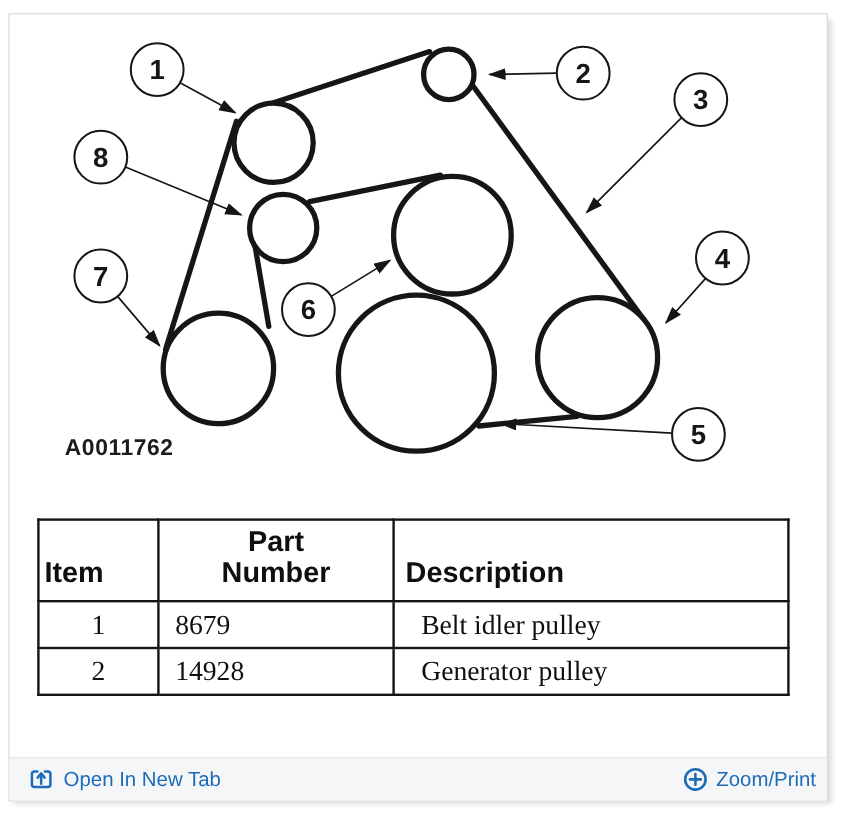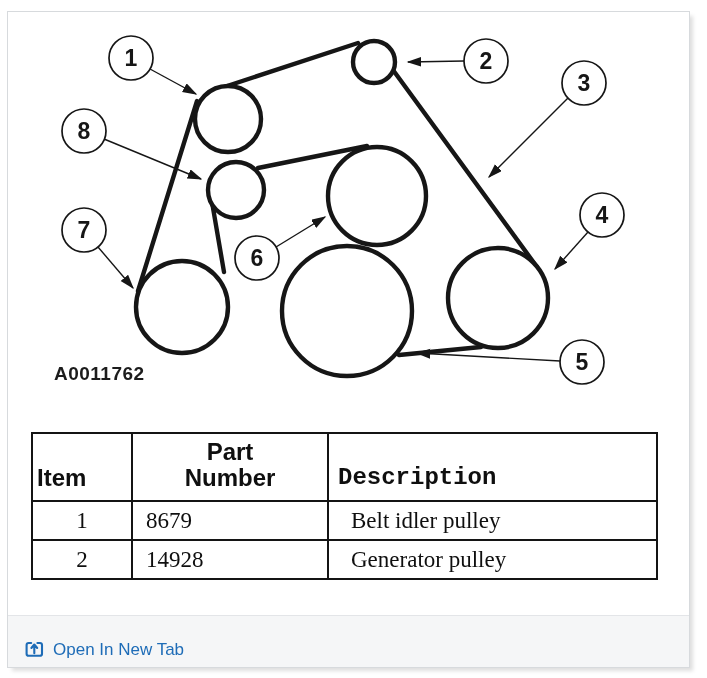--- a/index.html
+++ b/index.html
@@ -25,31 +25,31 @@
   }
   .parts-table th, .parts-table td { border:2px solid #141414; box-sizing:border-box; }
   .parts-table thead tr { height:68px; }
   .parts-table tbody tr { height:39px; }
   .parts-table th {
     font:bold 24px/1.08 "Liberation Sans", sans-serif;
     vertical-align:bottom; padding:4px 4px 9px 4px;margin-top:48px;
   }
   th.col-item  { width:100px;  text-align:left; }
   th.col-part  { width:196px; text-align:center; white-space:pre-line; }
-  th.col-desc  { text-align:left; padding-left:9px;font-family:Liberation Mono, monospace; }
+  th.col-desc  { text-align:left; padding-left:9px; }
   .parts-table td { font:23px/1 "Liberation Serif", serif; vertical-align:middle; padding:2px 4px; }
   td.cell-item { text-align:center; }
   td.cell-part { padding-left:13px; }
   td.cell-desc { padding-left:22px; }
   .toolbar {
     position:absolute; left:0; right:0; bottom:0; height:35px;
     background:var(--toolbar-bg,#f5f6f7);
     border-top:1px solid var(--toolbar-border,#e3e5e8);
     display:flex; align-items:center; justify-content:space-between;
-    padding:16px 9px 0 17px;
+    padding:0 9px 0 17px;
   }
   .tool-link {
     display:flex; align-items:center; color:var(--link-blue,#1e6cb7);
     font-size:17px; text-decoration:none; cursor:pointer;
   }
   .tool-link .lbl { margin-left:9px; }
   .tool-link.right .lbl { margin-left:7px; }
   .tool-link svg { display:block; }
 </style>
 </head>
@@ -130,15 +130,22 @@
   </table>
 
   <div class="toolbar">
     <a class="tool-link">
       <svg width="19" height="17" viewBox="0 0 19 17">
         <path d="M6.2 2 H3.7 Q1.6 2 1.6 4.1 V12.7 Q1.6 14.8 3.7 14.8 H14.9 Q17 14.8 17 12.7 V4.1 Q17 2 14.9 2 H12.4" fill="none" stroke="currentColor" stroke-width="2.1" stroke-linecap="round"></path>
         <path d="M9.3 12.2 V4.4 M6.4 7 L9.3 3.5 L12.2 7" fill="none" stroke="currentColor" stroke-width="2.1" stroke-linecap="round" stroke-linejoin="round"></path>
       </svg>
       <span class="lbl">Open In New Tab</span>
     </a>
+    <a class="tool-link right">
+      <svg width="21" height="21" viewBox="0 0 21 21">
+        <circle cx="10.5" cy="10.5" r="8.5" fill="none" stroke="currentColor" stroke-width="2.2"></circle>
+        <path d="M10.5 6 V15 M6 10.5 H15" fill="none" stroke="currentColor" stroke-width="2.2" stroke-linecap="round"></path>
+      </svg>
+      <span class="lbl">Zoom/Print</span>
+    </a>
   </div>
 
 </div>
 
 </body></html>

